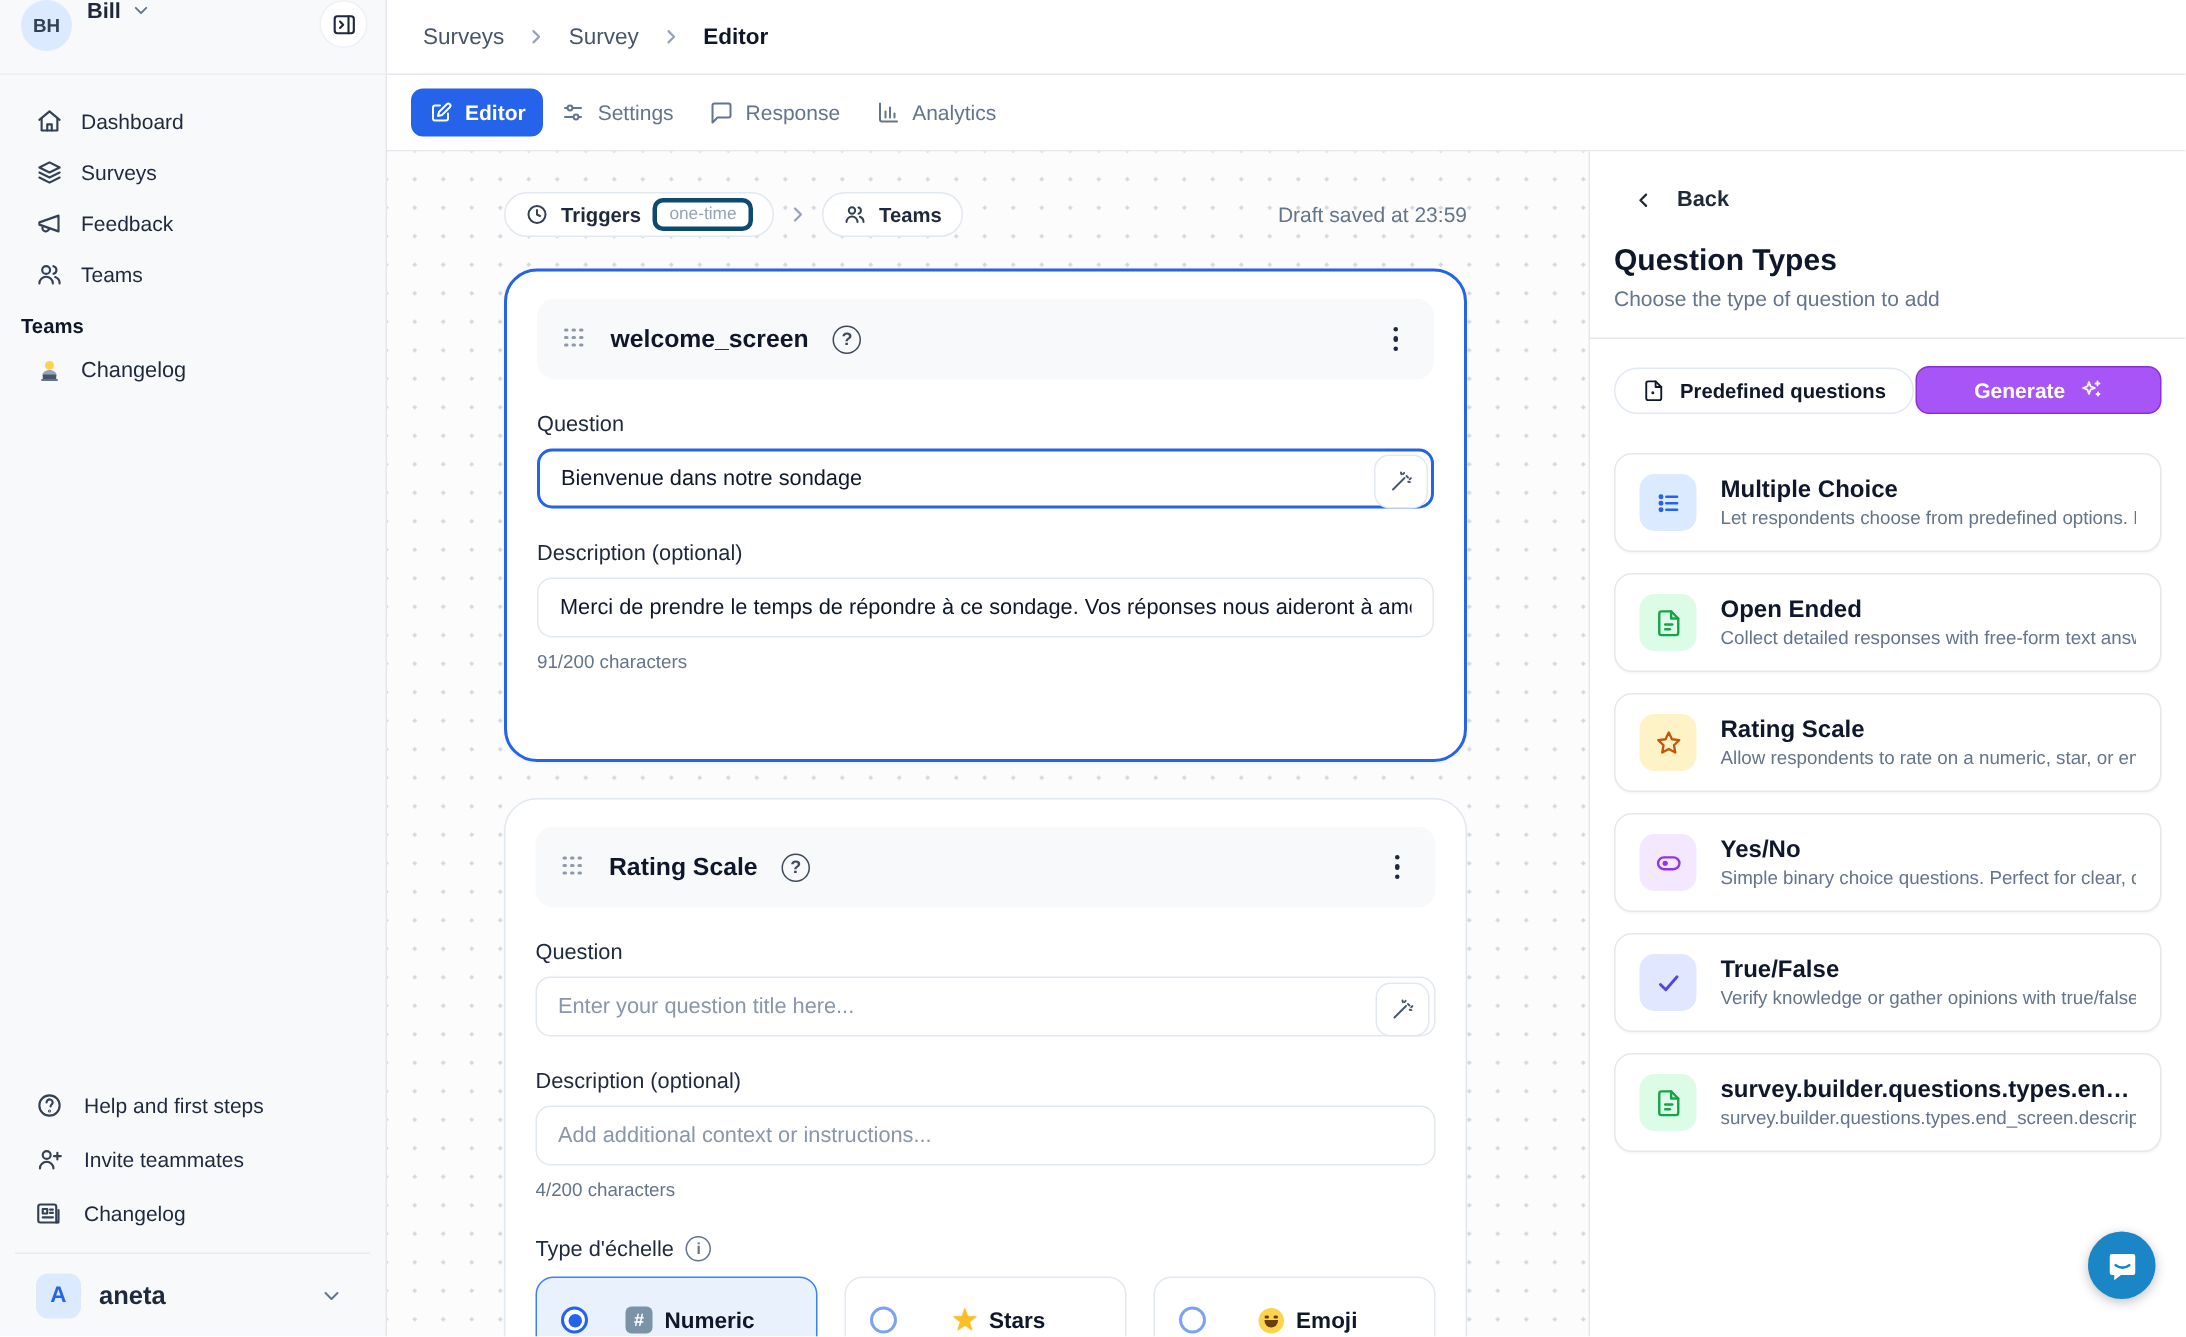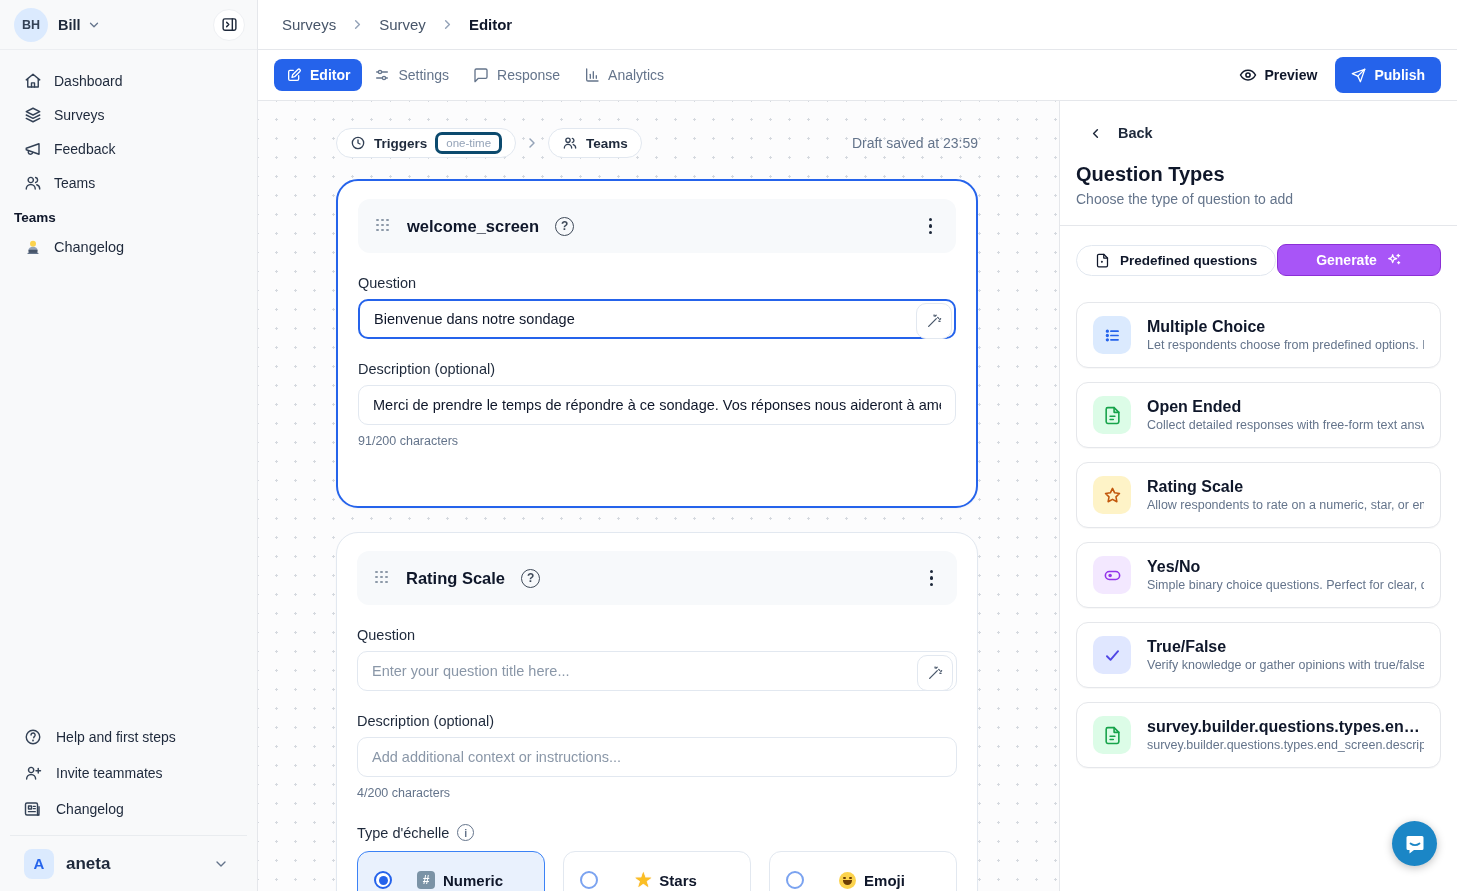--- a/index.html
+++ b/index.html
@@ -1,21 +1,21 @@
 <!DOCTYPE html>
 <html><head>
 <meta charset="utf-8">
 <style>
   * { margin:0; padding:0; box-sizing:border-box; }
   html,body { width:1457px; height:891px; overflow:hidden; font-family:"Liberation Sans",sans-serif; background:#fff; color:#0f172a; }
   .app { display:flex; width:100%; height:100%; }
 
   
   .sidebar { width:258px; min-width:258px; background:#f8f9fa; border-right:1px solid #e5e7eb; display:flex; flex-direction:column; }
-  .sb-header { height:50px; display:flex; align-items:center; padding:0 12px 0 14px; border-bottom:1px solid #eceef1; }
+  .sb-header { height:50px; display:flex; padding:0 12px 0 14px; border-bottom:1px solid #eceef1; }
   .avatar-bh { width:34px; height:34px; border-radius:50%; background:#dbeafe; color:#334155; font-size:12.5px; font-weight:bold; display:flex; align-items:center; justify-content:center; }
   .sb-user-name { margin-left:10px; font-size:14.5px; font-weight:600; color:#1e293b; }
   .sb-user-chev { margin-left:6px; color:#64748b; display:flex; }
   .sb-toggle { margin-left:auto; width:32px; height:32px; border-radius:50%; background:#fff; border:1px solid #eef0f3; display:flex; align-items:center; justify-content:center; color:#1e293b; cursor:pointer; }
   .sb-nav { padding:14px 10px 0 10px; }
   .sb-item { display:flex; align-items:center; gap:12px; height:34px; padding:0 14px; border-radius:8px; font-size:14px; color:#1e293b; cursor:pointer; }
   .sb-item .ic { display:flex; color:#334155; }
   .sb-section { padding:10px 14px 4px 14px; font-size:13.5px; font-weight:700; color:#0f172a; }
   .sb-team { display:flex; align-items:center; gap:12px; height:36px; padding:0 14px 0 24px; font-size:14.5px; color:#1e293b; cursor:pointer; }
   .sb-spacer { flex:1; }
@@ -286,40 +286,20 @@
         <span class="ic">
             <svg width="16" height="16" viewBox="0 0 24 24" fill="none" stroke="currentColor" stroke-width="2" stroke-linecap="round" stroke-linejoin="round">
               <path d="M4 3v16a2 2 0 002 2h15"></path>
               <line x1="9.5" y1="17" x2="9.5" y2="11"></line>
               <line x1="14" y1="17" x2="14" y2="7"></line>
               <line x1="18.5" y1="17" x2="18.5" y2="13"></line>
             </svg>
           </span>
         <span>Analytics</span>
       </div>
-      <div class="toolbar-right">
-        <div class="preview-btn">
-          <span style="display:flex">
-              <svg width="18" height="18" viewBox="0 0 24 24" fill="none" stroke="currentColor" stroke-width="2" stroke-linecap="round" stroke-linejoin="round">
-                <path d="M2 12s3.5-6.5 10-6.5S22 12 22 12s-3.5 6.5-10 6.5S2 12 2 12z"></path>
-                <circle cx="12" cy="12" r="2.8"></circle>
-              </svg>
-            </span>
-          <span>Preview</span>
-        </div>
-        <button class="publish-btn">
-          <span style="display:flex">
-              <svg width="15" height="15" viewBox="0 0 24 24" fill="none" stroke="currentColor" stroke-width="2" stroke-linecap="round" stroke-linejoin="round">
-                <line x1="22" y1="2" x2="11" y2="13"></line>
-                <polygon points="22 2 15 22 11 13 2 9"></polygon>
-              </svg>
-            </span>
-          <span>Publish</span>
-        </button>
-      </div>
     </div>
 
     <div class="content">
 
       <div class="canvas">
         <div class="canvas-inner">
           <div class="canvas-head">
             <div class="chip">
               <span class="ic">
                   <svg width="16" height="16" viewBox="0 0 24 24" fill="none" stroke="currentColor" stroke-width="2" stroke-linecap="round" stroke-linejoin="round">

